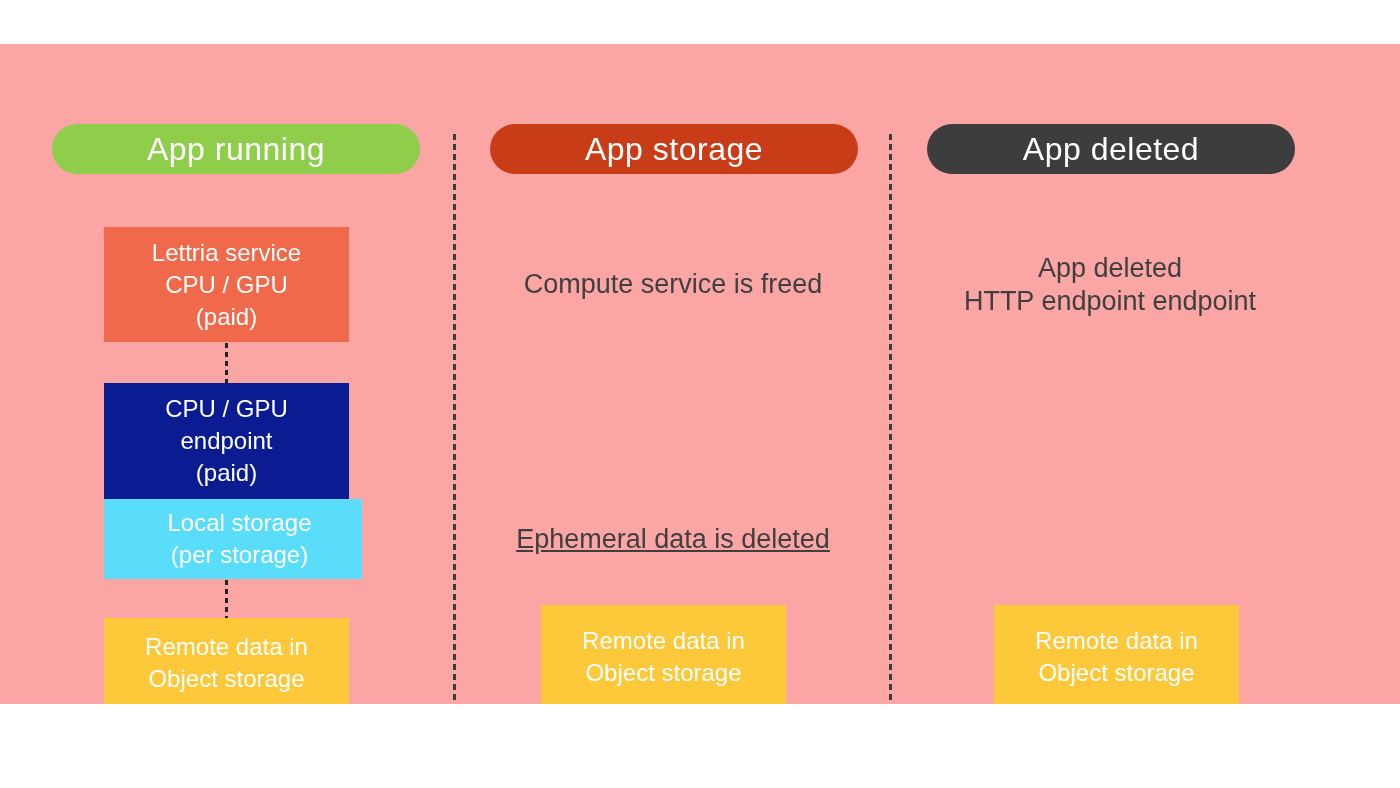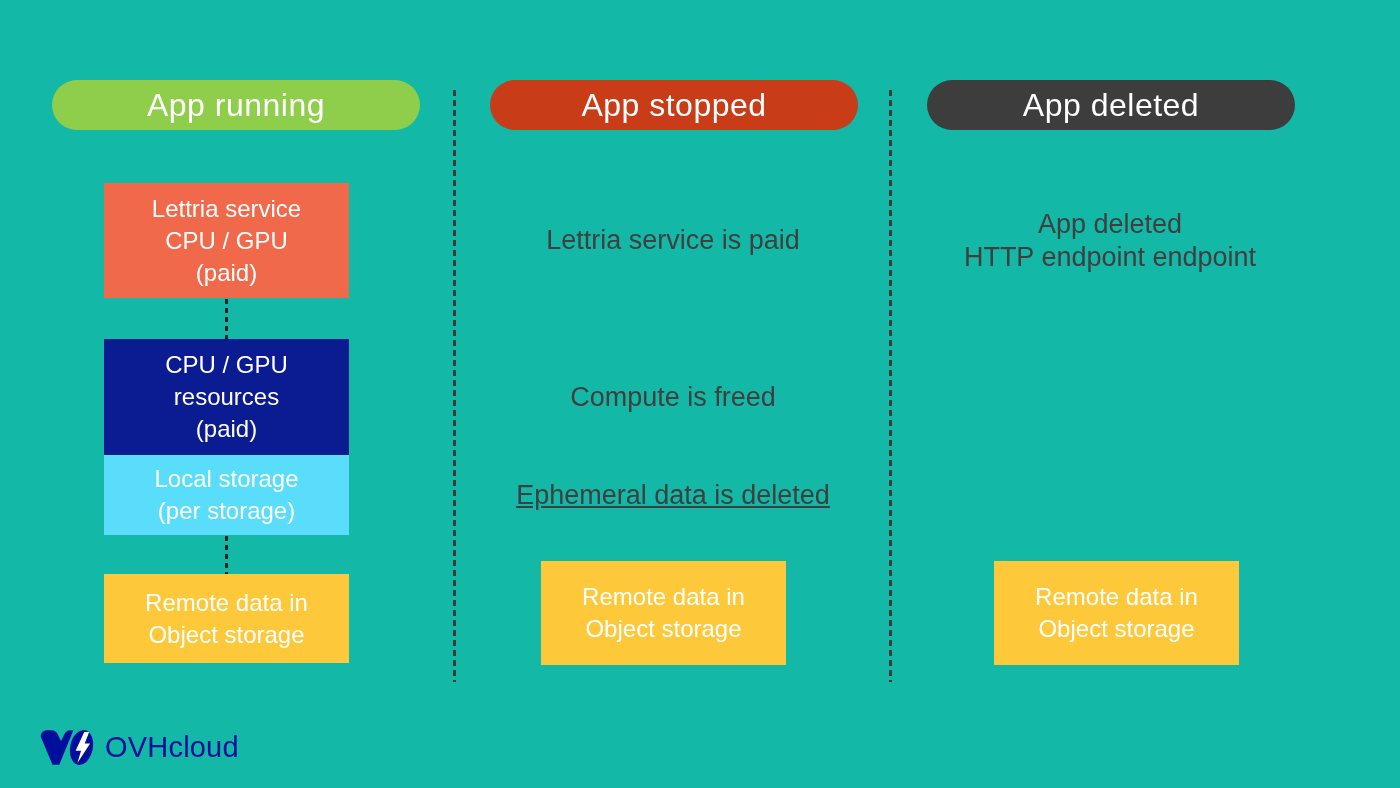--- a/index.html
+++ b/index.html
@@ -1,22 +1,23 @@
 <!DOCTYPE html>
 <html><head>
 <meta charset="utf-8">
 <style>
   html, body { margin: 0; padding: 0; background: #ffffff; }
   body { font-family: "Liberation Sans", sans-serif; }
   .canvas {
     position: relative;
     width: 1400px;
-    height: 788px;
-    background: #14b8a6;
+    height: 660px;
+    background: #fca5a5;
     overflow: hidden;
+    margin-top: 44px;
   }
 
   
   .pill {
     position: absolute;
     top: 80px;
     width: 368px;
     height: 50px;
     border-radius: 26px;
     display: flex;
@@ -50,21 +51,21 @@
     flex-direction: column;
     align-items: center;
     justify-content: center;
     text-align: center;
     color: #ffffff;
     font-size: 24px;
     line-height: 32px;
   }
   .box-lettria   { left: 104px; top: 183px; height: 115px; }
   .box-cpu       { left: 104px; top: 339px; height: 116px; }
-  .box-local     { left: 104px; top: 455px; height: 80px;  }
+  .box-local     { left: 104px; top: 455px; height: 80px; padding-left: 13px;  }
   .box-remote-1  { left: 104px; top: 574px; height: 89px;  }
   .box-remote-2  { left: 541px; top: 561px; height: 104px; }
   .box-remote-3  { left: 994px; top: 561px; height: 104px; }
 
   
   .connector {
     position: absolute;
     left: 225px;
     width: 3px;
     background-image: repeating-linear-gradient(to bottom, #222222 0 5px, transparent 5px 9px);
@@ -110,60 +111,57 @@
 </style>
 </head>
 <body>
 
 <div class="canvas">
 
   <div class="pill pill-running" style="background: rgb(143, 206, 74);">
     <span>App running</span>
   </div>
   <div class="pill pill-stopped" style="background: rgb(200, 60, 23);">
-    <span>App stopped</span>
+    <span>App storage</span>
   </div>
   <div class="pill pill-deleted" style="background: rgb(61, 61, 61);">
     <span>App deleted</span>
   </div>
 
   <div class="separator separator-1"></div>
   <div class="separator separator-2"></div>
 
   <div class="box box-lettria" style="background: rgb(240, 105, 74);">
     <span>Lettria service</span>
     <span>CPU / GPU</span>
     <span>(paid)</span>
   </div>
 
   <div class="connector connector-1"></div>
 
   <div class="box box-cpu" style="background: rgb(11, 27, 146);">
     <span>CPU / GPU</span>
-    <span>resources</span>
+    <span>endpoint</span>
     <span>(paid)</span>
   </div>
 
   <div class="box box-local" style="background: rgb(89, 221, 251);">
     <span>Local storage</span>
     <span>(per storage)</span>
   </div>
 
   <div class="connector connector-2"></div>
 
   <div class="box box-remote-1" style="background: rgb(253, 201, 59);">
     <span>Remote data in</span>
     <span>Object storage</span>
   </div>
 
   <div class="note note-col2 note-1">
-    <span>Lettria service is paid</span>
-  </div>
-  <div class="note note-col2 note-2">
-    <span>Compute is freed</span>
+    <span>Compute service is freed</span>
   </div>
   <div class="note note-col2 note-3">
     <span>Ephemeral data is deleted</span>
   </div>
 
   <div class="box box-remote-2" style="background: rgb(253, 201, 59);">
     <span>Remote data in</span>
     <span>Object storage</span>
   </div>
 

